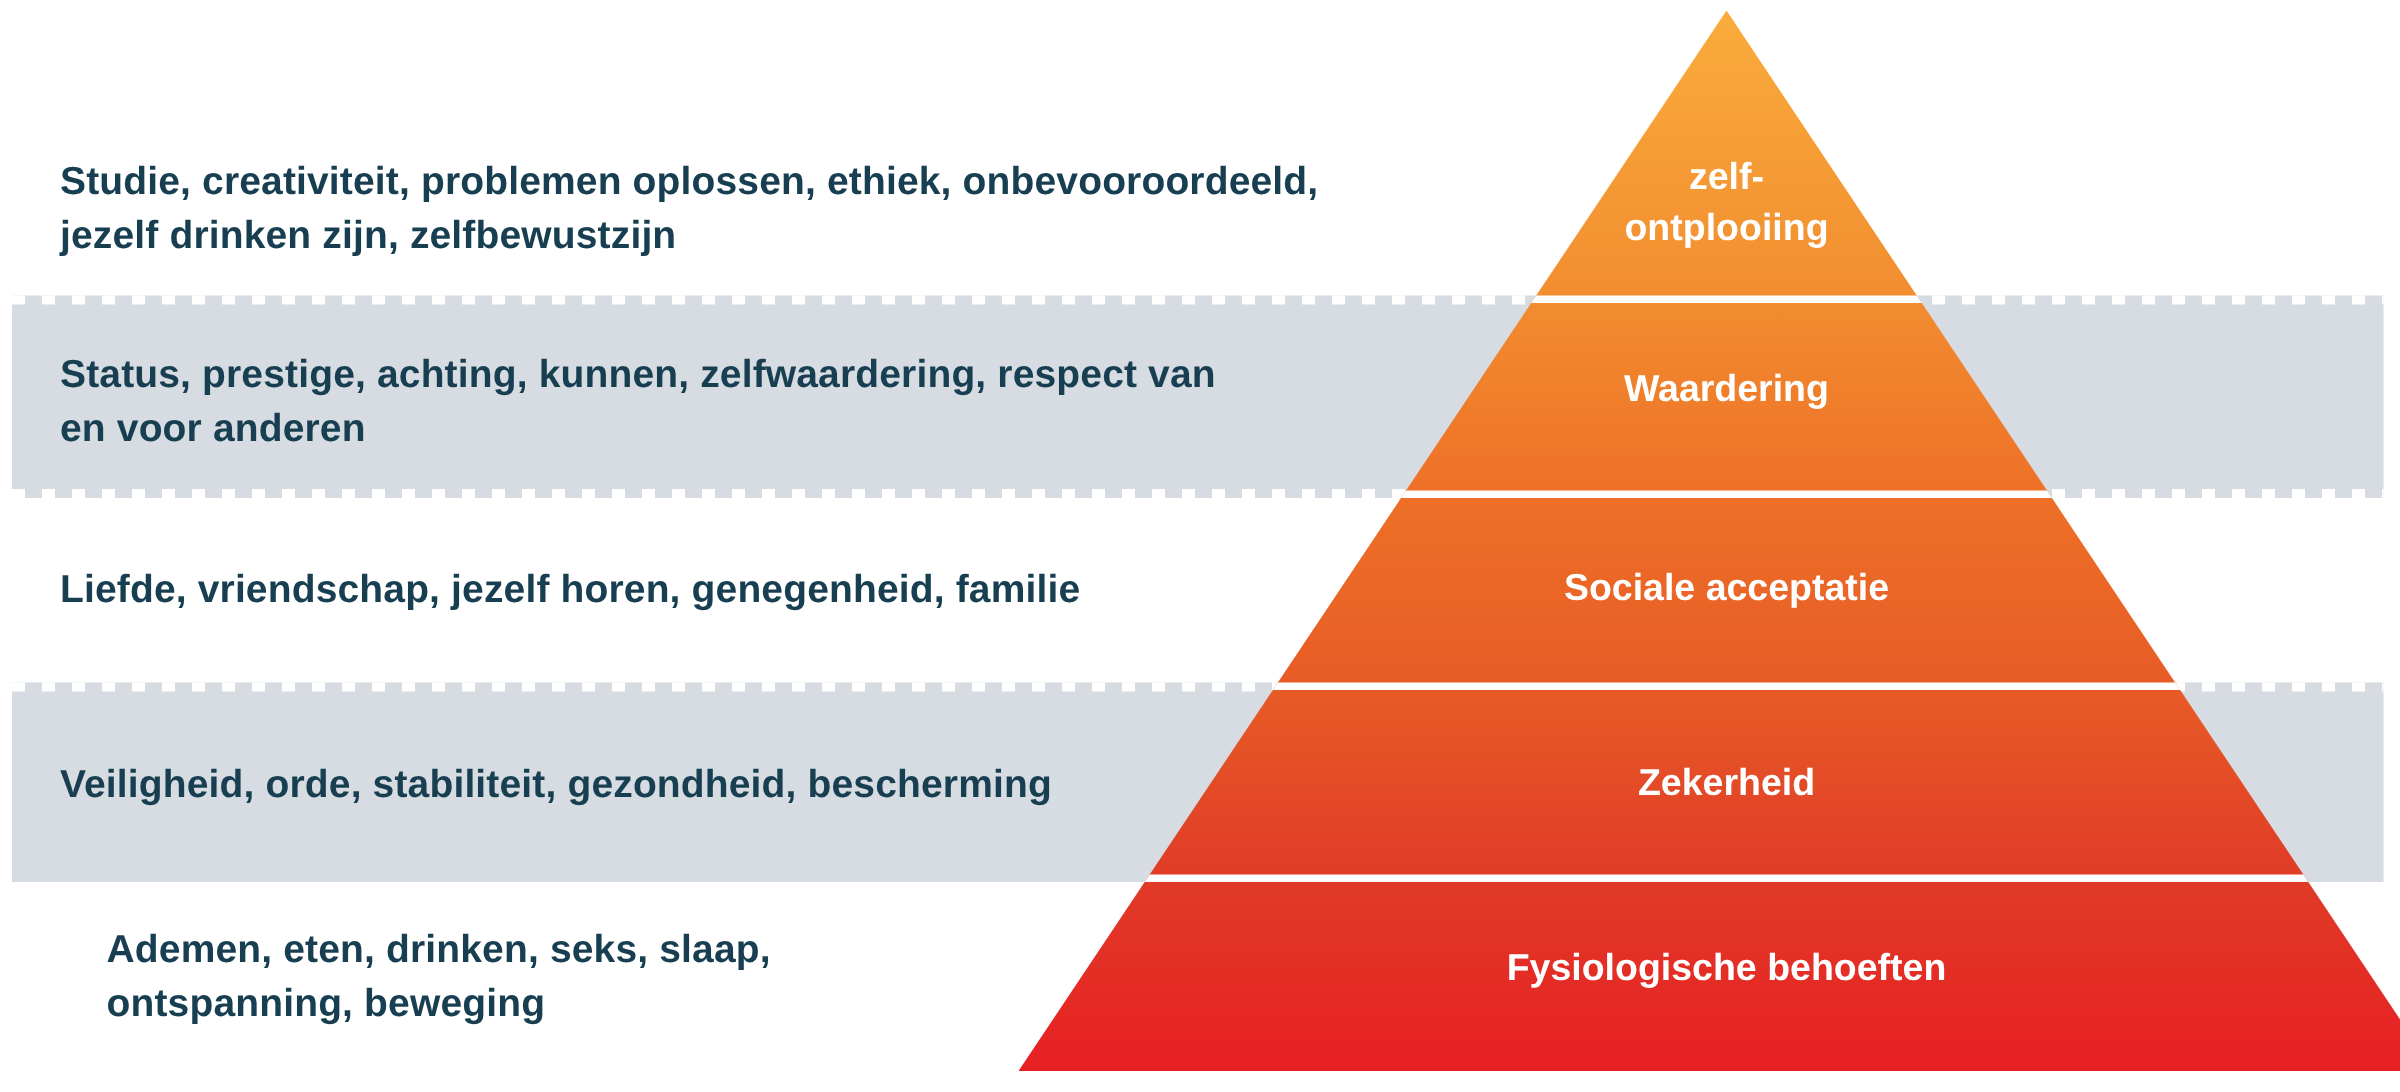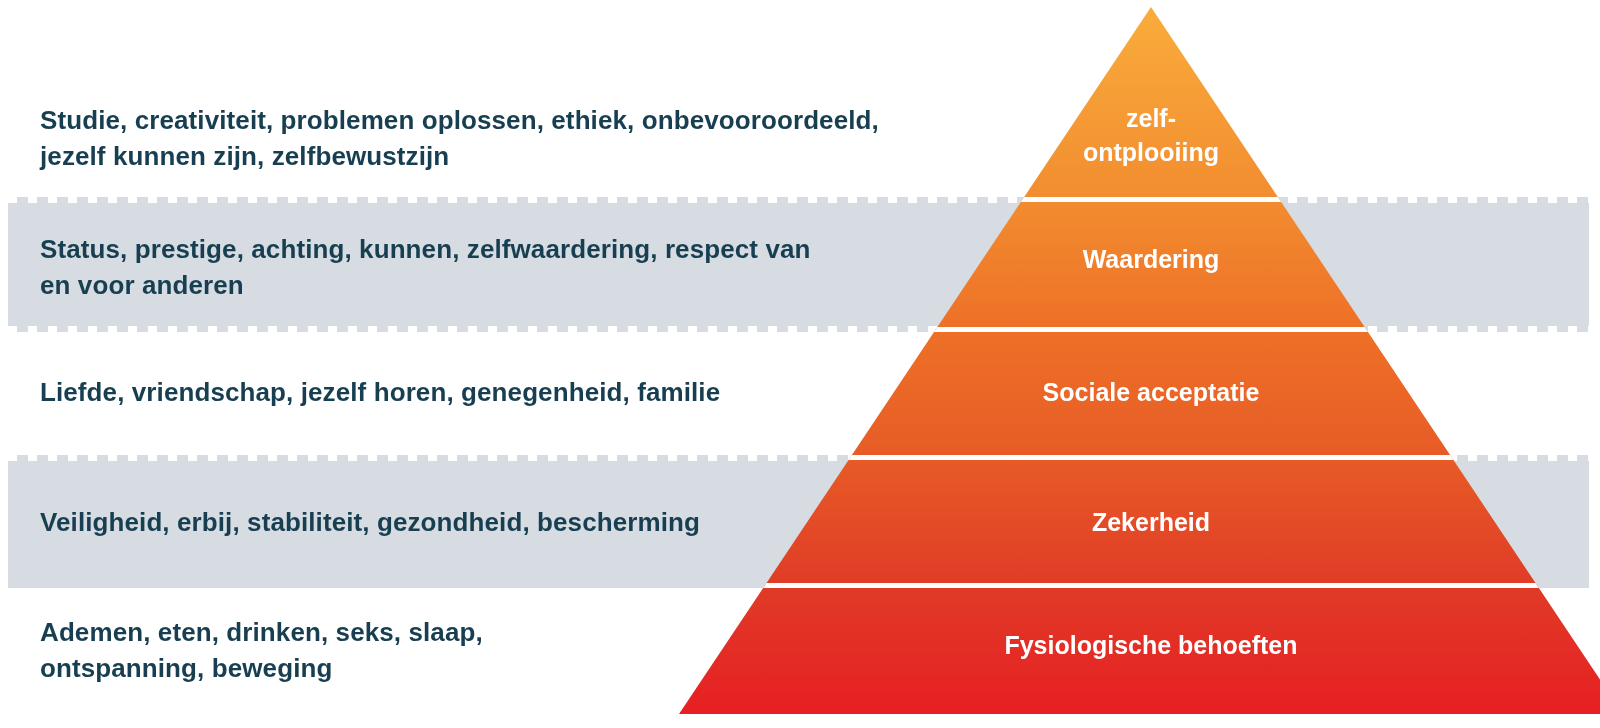--- a/index.html
+++ b/index.html
@@ -33,21 +33,21 @@
     font-size:26px;
     font-weight:bold;
     line-height:36px;
     white-space:pre-line;
     letter-spacing:0.1px;
   }
   .desc-1{top:102px;}
   .desc-2{top:231px;}
   .desc-3{top:374px;}
   .desc-4{top:504px;}
-  .desc-5{top:614px;}
+  .desc-5{top:614px;margin-left:31px;}
   
   .pyramid{
     position:absolute;
     left:679px;top:7px;
     width:944px;height:707px;
     background:linear-gradient(180deg,
       #f9ac3b 0%,
       #f28d30 27%,
       #ee7127 45%,
       #e75b26 64%,
@@ -83,25 +83,25 @@
 
 <div class="band band-2">
   <div class="dash-edge dash-top"></div>
   <div class="dash-edge dash-bottom"></div>
 </div>
 <div class="band band-4">
   <div class="dash-edge dash-top"></div>
 </div>
 
 <div class="desc desc-1">Studie, creativiteit, problemen oplossen, ethiek, onbevooroordeeld,
-jezelf kunnen zijn, zelfbewustzijn</div>
+jezelf drinken zijn, zelfbewustzijn</div>
 <div class="desc desc-2">Status, prestige, achting, kunnen, zelfwaardering, respect van
 en voor anderen</div>
 <div class="desc desc-3">Liefde, vriendschap, jezelf horen, genegenheid, familie</div>
-<div class="desc desc-4">Veiligheid, erbij, stabiliteit, gezondheid, bescherming</div>
+<div class="desc desc-4">Veiligheid, orde, stabiliteit, gezondheid, bescherming</div>
 <div class="desc desc-5">Ademen, eten, drinken, seks, slaap,
 ontspanning, beweging</div>
 
 <div class="pyramid">
   <div class="sep sep-1"></div>
   <div class="sep sep-2"></div>
   <div class="sep sep-3"></div>
   <div class="sep sep-4"></div>
 
   <div class="level-label label-1">zelf-

